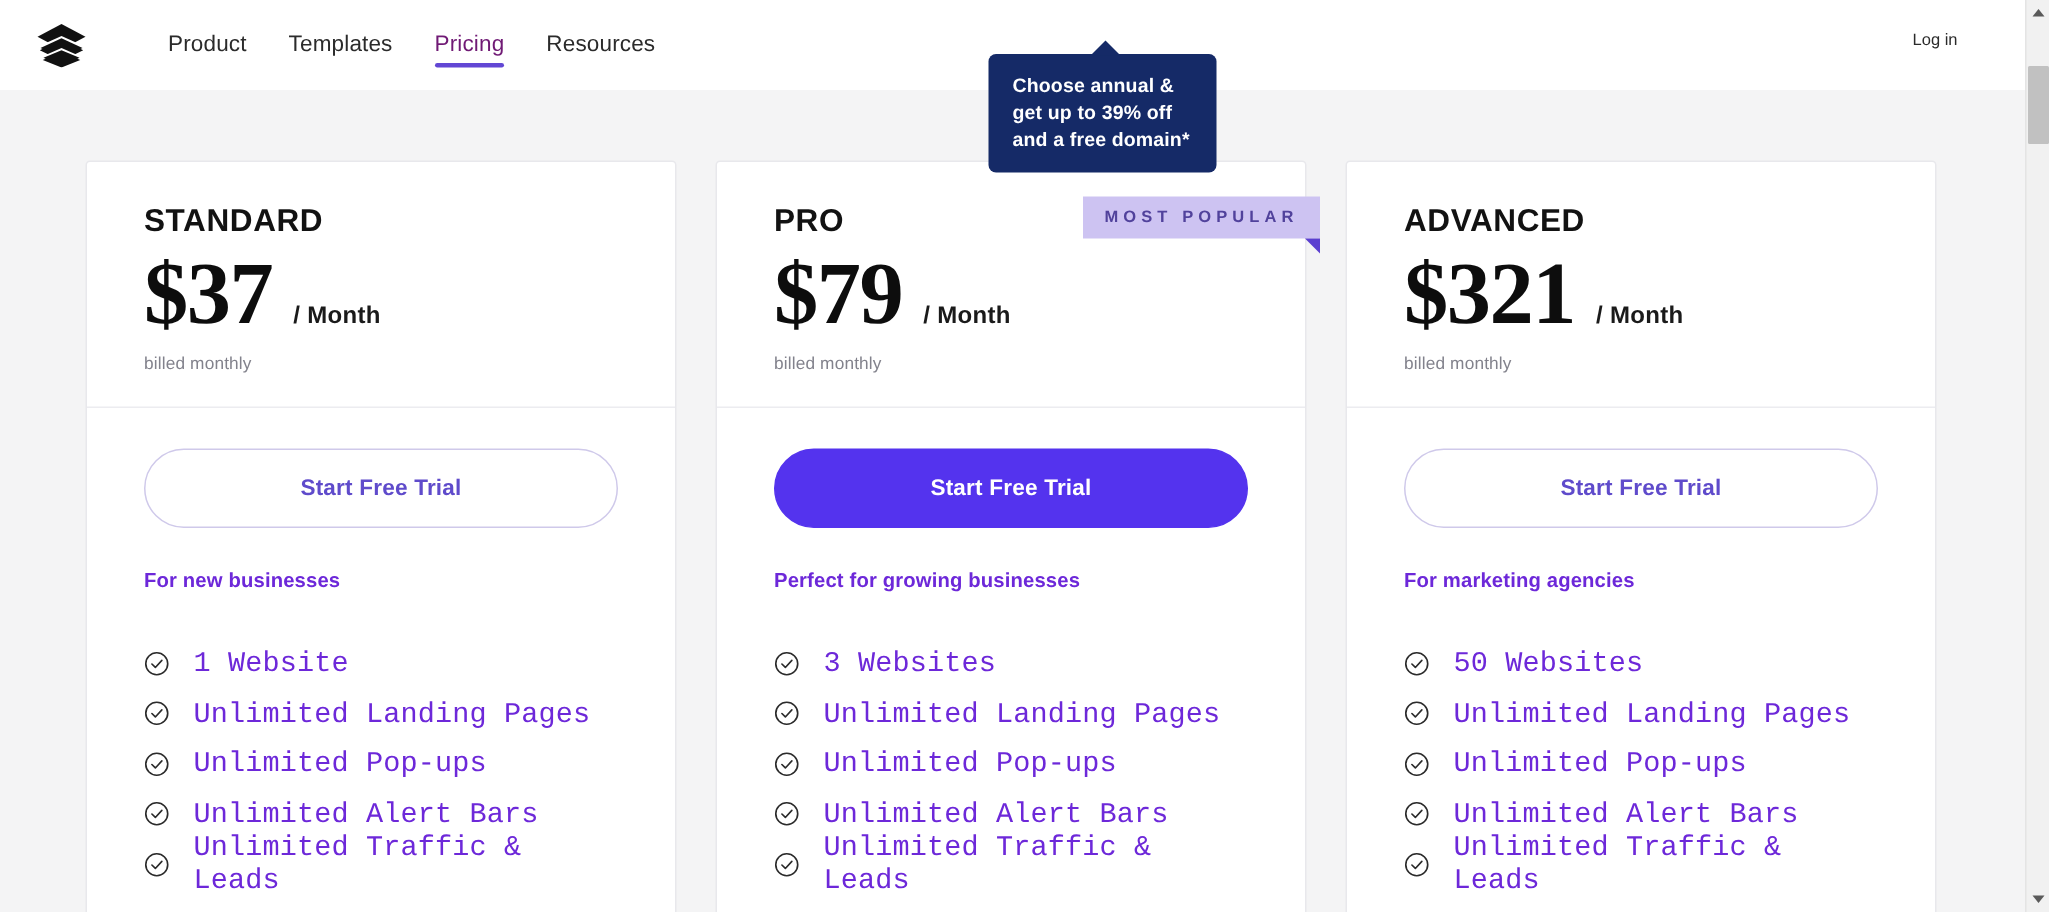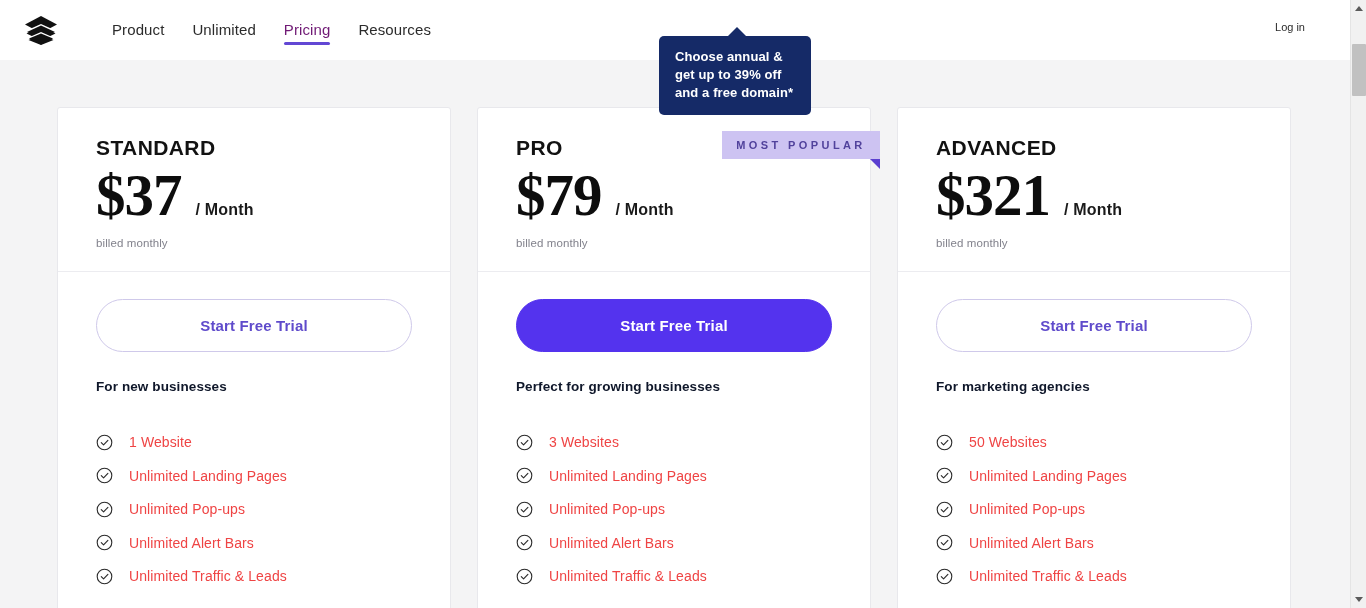--- a/index.html
+++ b/index.html
@@ -173,42 +173,43 @@
   }
   .cta.filled {
     background: #5433ee;
     border: 1.5px solid #5433ee;
     color: #ffffff;
   }
   .tagline {
     margin-top: 27px;
     font-size: 13.5px;
     font-weight: 600;
-    color: #0f172a;
+    color: #6d28d9;
     letter-spacing: .1px;
   }
   .features {
     list-style: none;
     margin-top: 32px;
   }
   .feature {
     display: flex;
     align-items: center;
     height: 33.5px;
   }
   .check-icon {
     flex: 0 0 auto;
     width: 17px; height: 17px;
     margin-right: 16px;
     display: block;
   }
   .feature-text {
-    font-size: 14px;
-    color: #ef4444;
+    font-size: 19px;
+    color: #6d28d9;
     letter-spacing: .1px;
+    font-family: Liberation Mono, monospace;
   }
 
   
   .badge {
     position: absolute;
     top: 131px;
     left: 722px;
     width: 158px;
     height: 28px;
     background: #cdc3f2;
@@ -280,21 +281,21 @@
         <polygon points="17,19.5 29.5,25 17,30 4.5,25" fill="#111111"></polygon>
         <polygon points="17,9 31.5,15.5 17,22.5 2.5,15.5" fill="#ffffff"></polygon>
         <polygon points="17,10.5 31,17 17,23.5 3,17" fill="#111111"></polygon>
         <polygon points="17,17 29.5,22.5 17,28.5 4.5,22.5" fill="#ffffff"></polygon>
         <polygon points="17,18.5 29,23.5 17,29.5 5,23.5" fill="#111111"></polygon>
       </svg>
     </div>
 
     <nav class="nav-links">
       <span class="nav-link">Product</span>
-      <span class="nav-link">Unlimited</span>
+      <span class="nav-link">Templates</span>
       <span class="nav-link active">Pricing</span>
       <span class="nav-link">Resources</span>
     </nav>
 
     <span class="login-link">Log in</span>
   </div>
 
   <div class="tooltip">Choose annual &amp; get up to 39% off and a free domain*</div>
 
   <div class="badge">MOST POPULAR</div>

